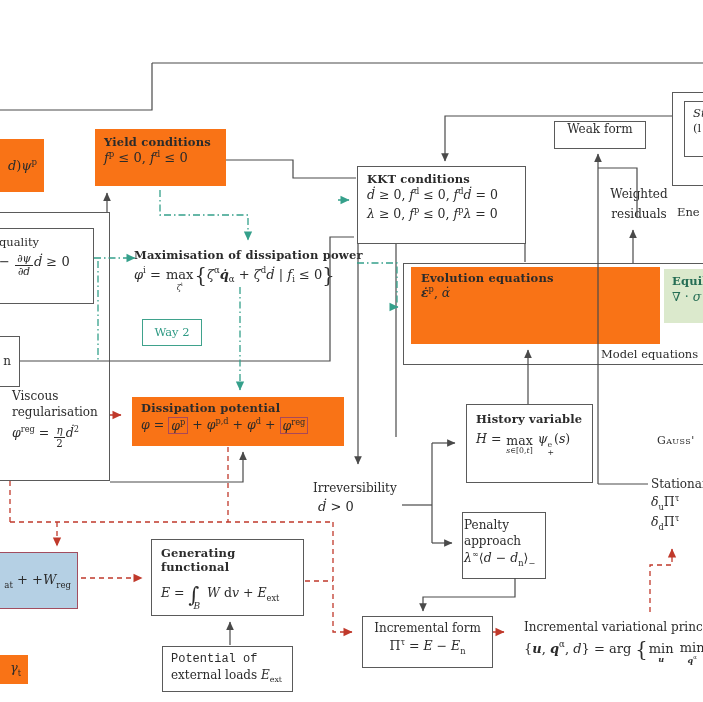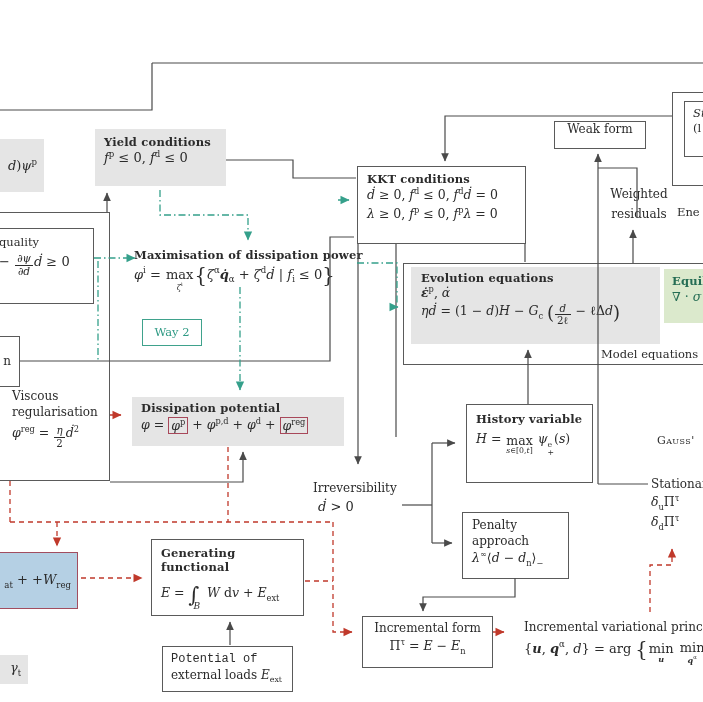--- a/index.html
+++ b/index.html
@@ -1,20 +1,20 @@
 <!DOCTYPE html>
 <html><head>
 <meta charset="utf-8">
 <style>
   html,body{margin:0;padding:0;background:#fff;}
   #canvas{position:relative;width:703px;height:702px;background:#fff;overflow:hidden;
           font-family:"DejaVu Serif","Liberation Serif","DejaVu Sans",serif;color:#2b2b2b;}
   .abs{position:absolute;box-sizing:border-box;}
   .wbox{border:1.3px solid #5a5a5a;background:#fff;}
-  .bluebox{background:#e5e5e5;}
+  .bluebox{background:#f97316;}
   .greenbox{background:#dbe9cc;color:#256d54;}
   .maroonbox{background:#b5d0e4;border:1.6px solid #a24d5f;}
   .tealbox{border:1.3px solid #3fa28c;color:#2f9a84;}
   .t{font-weight:600;font-size:11.5px;letter-spacing:.2px;line-height:1.25;}
   .p{font-size:11.5px;line-height:1.3;}
   .f{font-size:12.5px;line-height:1.45;}
   .f2{font-size:13px;}
   sup{font-size:.66em;} sub{font-size:.66em;}
   .frac{display:inline-block;text-align:center;vertical-align:-0.75em;line-height:1;margin:0 1px;}
   .frac .num{display:block;border-bottom:1px solid #2b2b2b;padding:0 2px;font-size:.82em;line-height:1.15;}
@@ -158,42 +158,41 @@
     <div class="f" style="margin-top:1px;"><i>φ</i> = <span class="rbox"><i>φ</i><sup>p</sup></span> + <i>φ</i><sup>p,d</sup> + <i>φ</i><sup>d</sup> + <span class="rbox"><i>φ</i><sup>reg</sup></span></div>
   </div>
 
   <div class="abs node" style="left:403px;top:263px;width:345px;height:102px;border:1.3px solid #5a5a5a;background:transparent;">
     <div class="abs p" style="left:197px;top:83px;">Model equations</div>
   </div>
 
   <div class="abs node bluebox" style="left:411px;top:267px;width:249px;height:77px;padding:4px 10px;">
     <div class="t">Evolution equations</div>
     <div class="f" style="line-height:1.15;"><b><i>ε̇</i></b><sup>p</sup>, <i>α̇</i></div>
-    <div class="f" style="line-height:1.3;"><i>ηḋ</i> = (1 − <i>d</i>)<i>H</i> − <i>G</i><sub>c</sub> <span class="bp">(</span><span class="frac"><span class="num"><i>d</i></span><span class="den">2ℓ</span></span> − ℓΔ<i>d</i><span class="bp">)</span></div>
   </div>
 
   <div class="abs node greenbox" style="left:664px;top:269px;width:130px;height:54px;padding:5px 8px;white-space:nowrap;">
     <div class="t">Equilibrium</div>
     <div class="f">∇ · <i>σ</i></div>
   </div>
 
   <div class="abs node wbox" style="left:466px;top:404px;width:127px;height:79px;padding:7px 9px;">
     <div class="t">History variable</div>
     <div class="f" style="margin-top:4px;"><i>H</i> = <span class="uop"><span class="op">max</span><span class="us"><i>s</i>∈[0,<i>t</i>]</span></span> <i>ψ</i><span class="st">
           <span>e</span>
           <span>+</span>
         </span>(<i>s</i>)</div>
   </div>
 
   <div class="abs node" style="left:313px;top:481px;width:100px;">
     <div class="p" style="font-size:12px;">Irreversibility</div>
     <div class="f2" style="margin-top:2px;padding-left:5px;"><i>ḋ</i> &gt; 0</div>
   </div>
 
-  <div class="abs node wbox" style="left:462px;top:512px;width:107px;height:67px;padding:5px 9px;">
+  <div class="abs node wbox" style="left:462px;top:512px;width:84px;height:67px;padding:5px 1px;">
     <div class="p" style="font-size:12px;">Penalty</div>
     <div class="p" style="font-size:12px;">approach</div>
     <div class="f"><i>λ</i><sup>∞</sup>⟨<i>d</i> − <i>d</i><sub>n</sub>⟩<sub>−</sub></div>
   </div>
 
   <div class="abs node sc" style="left:657px;top:434px;width:60px;font-size:11px;white-space:nowrap;">
     <span>Gauss'</span>
   </div>
 
   <div class="abs node" style="left:651px;top:477px;width:80px;white-space:nowrap;">

